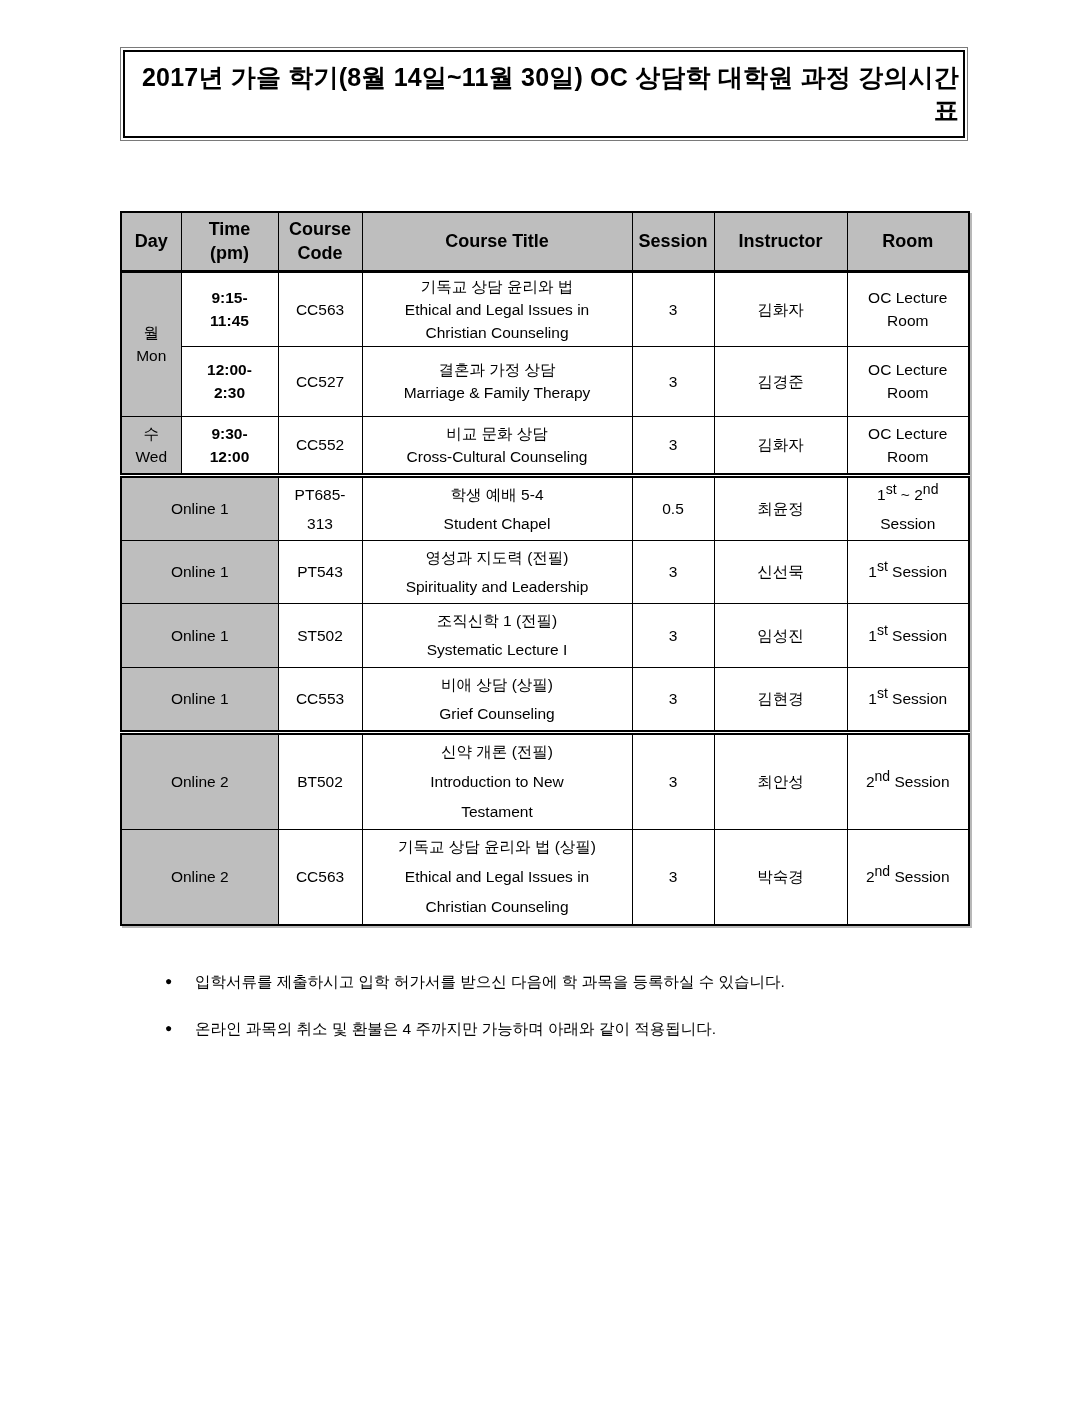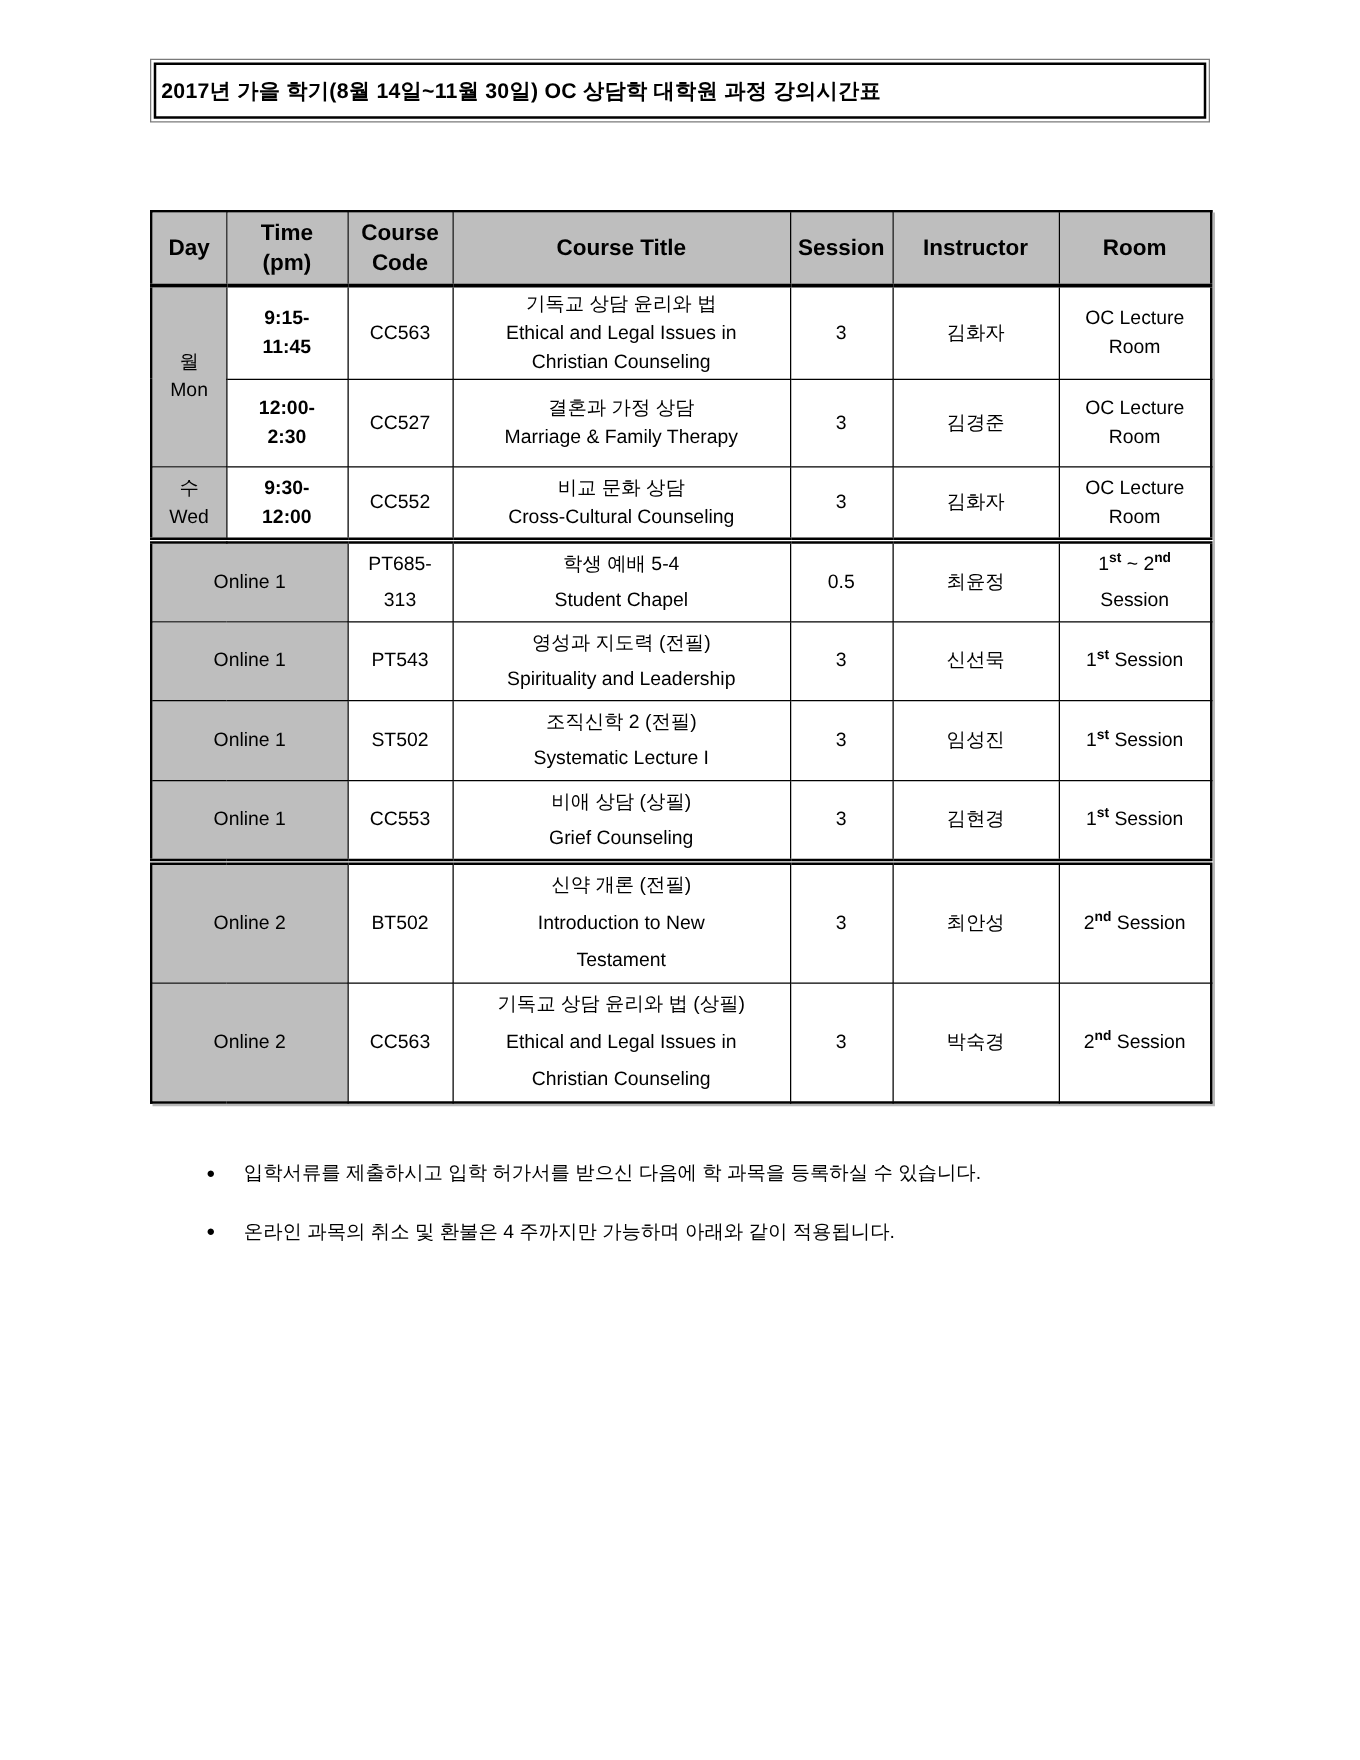--- a/index.html
+++ b/index.html
@@ -13,23 +13,23 @@
 
   
   .title-outer {
     margin: 47px 120px 0 120px;
     border: 1px solid #7a7a7a;
     padding: 2px;
     background: #fff;
   }
   .title-inner {
     border: 2px solid #000;
-    text-align: left;
+    text-align: right;
     font-weight: bold;
-    font-size: 17px;
+    font-size: 25px;
     padding: 9px 4px;
     letter-spacing: 0.2px;
   }
 
   
   table.schedule {
     border-collapse: collapse;
     table-layout: fixed;
     width: 848px;
     margin: 70px 4px 0 120px;
@@ -64,21 +64,21 @@
   .bold { font-weight: bold; }
   .pre { white-space: pre-line; }
 
   tr.r-campus td { line-height: 23px; }
   tr.r-online td { line-height: 29px; }
   tr.r-tall td   { line-height: 30px; text-align: center; }
 
   tr.sep td { border-top: 5px double #000; }
   td.v-top { vertical-align: top; padding-top: 6px; }
 
-  sup { font-size: 11px; vertical-align: super; line-height: 0; font-weight: bold; }
+  sup { font-size: 14px; vertical-align: super; line-height: 0; }
 
   
   .notes { margin: 46px 60px 0 165px; font-size: 15.5px; }
   .bullet-row { display: flex; align-items: flex-start; }
   .bullet-glyph { width: 30px; flex: 0 0 30px; font-size: 12px; padding-top: 2px; }
   .bullet-text { flex: 1; line-height: 20px; }
   .bullet-row + .bullet-row { margin-top: 27px; }
   .refund-lines { margin-left: 30px; }
   .refund-lines div { line-height: 21px; }
 </style>
@@ -178,21 +178,21 @@
         <div class="pre">Spirituality and Leadership</div>
       </td>
       <td>3</td>
       <td>신선묵</td>
       <td class="pre">1<sup>st</sup> Session</td>
     </tr>
     <tr class="r-online" style="height:64px">
       <td class="gray" colspan="2">Online 1</td>
       <td>ST502</td>
       <td>
-        <div>조직신학 2 (전필)</div>
+        <div>조직신학 1 (전필)</div>
         <div class="pre">Systematic Lecture I</div>
       </td>
       <td>3</td>
       <td>임성진</td>
       <td class="pre">1<sup>st</sup> Session</td>
     </tr>
     <tr class="r-online" style="height:63px">
       <td class="gray" colspan="2">Online 1</td>
       <td>CC553</td>
       <td>

